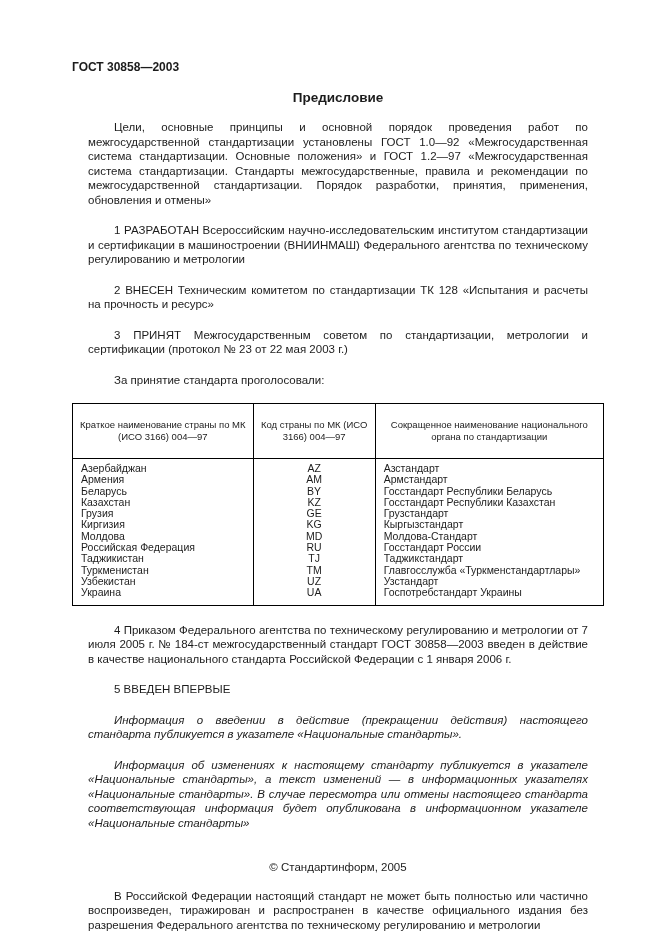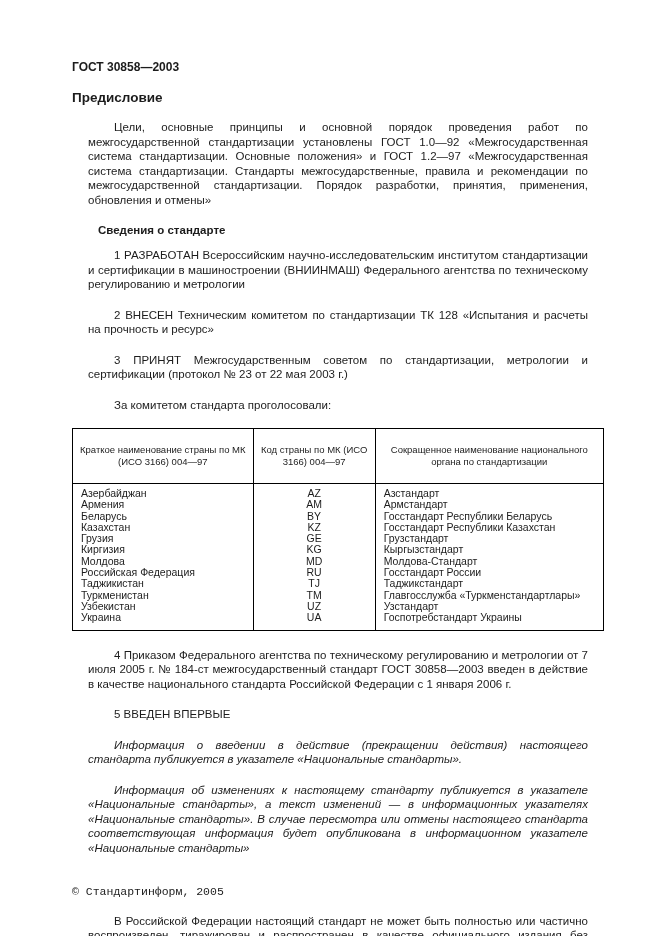--- a/index.html
+++ b/index.html
@@ -17,21 +17,21 @@
     left: 72px;
     top: 60px;
     width: 532px;
   }
   .doc-number {
     font-weight: bold;
     font-size: 12px;
     line-height: 15px;
   }
   .title {
-    text-align: left;
+    text-align: center;
     font-weight: bold;
     font-size: 13.5px;
     margin-top: 14px;
     line-height: 17px;
   }
   .para {
     font-size: 11.5px;
     line-height: 14.5px;
     text-align: justify;
     text-indent: 26px;
@@ -79,52 +79,50 @@
   table.vote col.c3 { width: 43%; }
   td.code { text-align: center; }
   .item4 { margin-top: 17px; }
   .item5 { margin-top: 15px; }
   .note {
     font-style: italic;
     margin-top: 0;
   }
   .note-first { margin-top: 13px; }
   .copyright {
-    text-align: left;
+    text-align: center;
     font-size: 11.5px;
     line-height: 14.5px;
     margin-top: 30px;
-    font-family: Liberation Mono, monospace;
   }
   .footer-note { margin-top: 14px; }
   .page-number {
     font-size: 11.5px;
     line-height: 14px;
     margin-top: 3px;
   }
 </style>
 </head>
 <body>
 
 <div class="page">
   <div class="content">
 
     <div class="doc-number">ГОСТ 30858—2003</div>
 
     <div class="title">Предисловие</div>
 
     <p class="para intro">Цели, основные принципы и основной порядок проведения работ по межгосударственной стандартизации установлены ГОСТ 1.0—92 «Межгосударственная система стандартизации. Основные положения» и ГОСТ 1.2—97 «Межгосударственная система стандартизации. Стандарты межгосударственные, правила и рекомендации по межгосударственной стандартизации. Порядок разработки, принятия, применения, обновления и отмены»</p>
 
-    <div class="section-heading">Сведения о стандарте</div>
 
     <p class="para std-item">1  РАЗРАБОТАН Всероссийским научно-исследовательским институтом стандартизации и сертификации в машиностроении (ВНИИНМАШ) Федерального агентства по техническому регулированию и метрологии</p>
     <p class="para std-item">2  ВНЕСЕН Техническим комитетом по стандартизации ТК 128 «Испытания и расчеты на прочность и ресурс»</p>
     <p class="para std-item">3  ПРИНЯТ Межгосударственным советом по стандартизации, метрологии и сертификации (протокол № 23 от 22 мая 2003 г.)</p>
 
-    <p class="para vote-line">За комитетом стандарта проголосовали:</p>
+    <p class="para vote-line">За принятие стандарта проголосовали:</p>
 
     <table class="vote">
       <colgroup>
           <col class="c1">
           <col class="c2">
           <col class="c3">
         </colgroup>
       <thead>
         <tr>
           <th>Краткое наименование страны по МК (ИСО 3166) 004—97</th>

